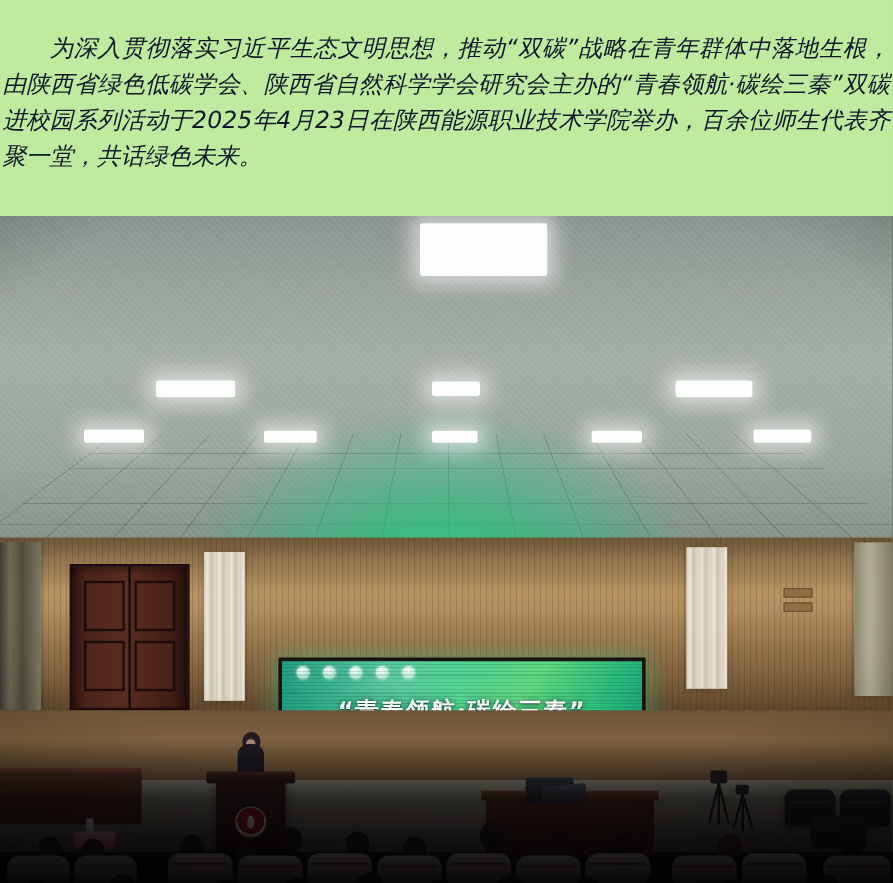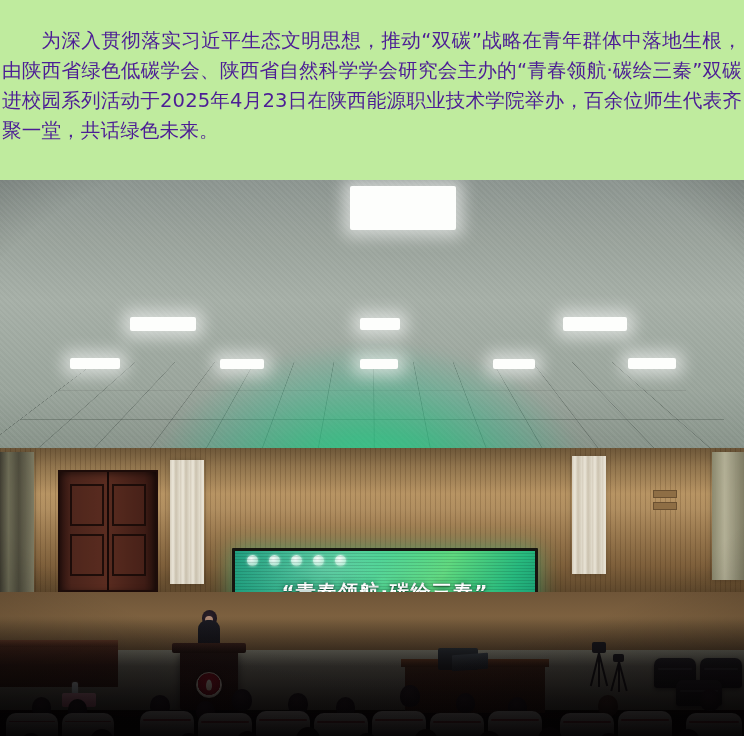--- a/index.html
+++ b/index.html
@@ -13,28 +13,29 @@
 
   
   .article{
     position:absolute;left:0;top:0;width:744px;height:180px;
     background:#bfeb9e;
     box-sizing:border-box;
     padding:26px 2px 0 2px;
   }
   .article p{
     margin:0;
-    color:#4c1d95;
+    color:#0f172a;
     font-size:19.6px;
     line-height:30px;
     letter-spacing:0.1px;
     text-align:justify;
     text-indent:2em;
     word-break:break-all;
     font-family:"DejaVu Sans","Liberation Sans",sans-serif;
+    font-style:italic;
   }
 
   
   .photo{
     position:absolute;left:0;top:180px;width:744px;height:556px;
     overflow:hidden;background:#0c0a08;
   }
 
   
   .ceiling{

